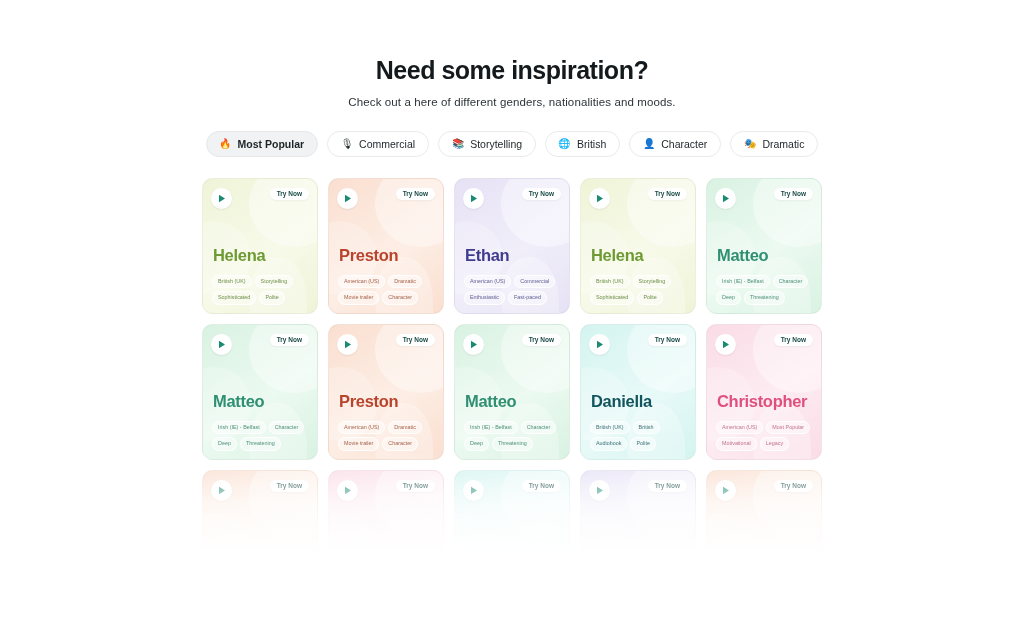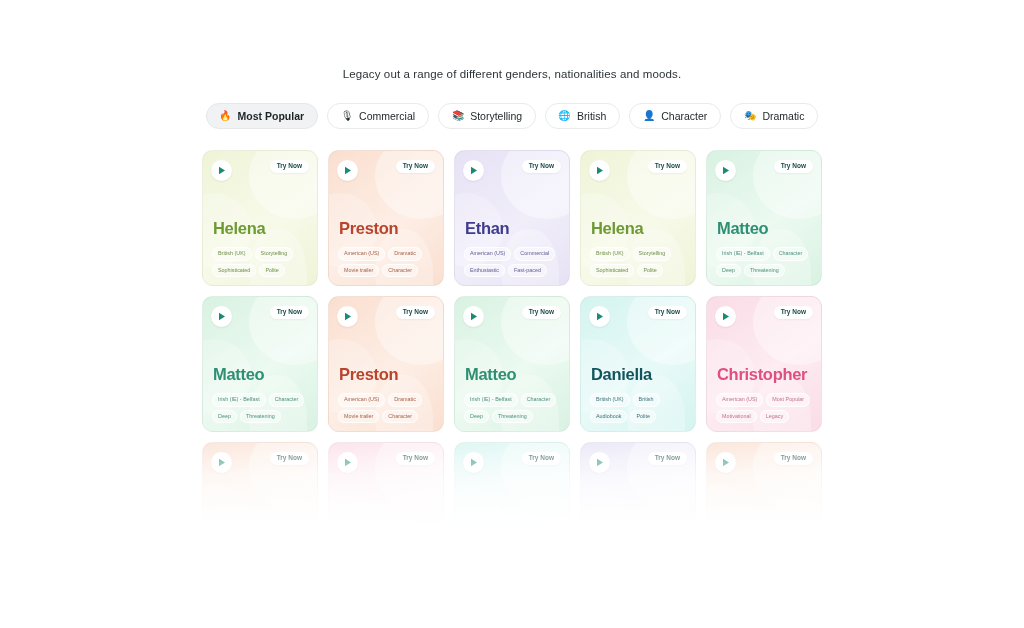--- a/index.html
+++ b/index.html
@@ -217,21 +217,22 @@
     cursor: pointer;
     white-space: nowrap;
   }
 </style>
 </head>
 <body>
 
 <div class="page">
 
   <div class="header">
-    <div class="page-subtitle">Legacy out a range of different genders, nationalities and moods.</div>
+    <div class="page-title">Need some inspiration?</div>
+    <div class="page-subtitle">Check out a here of different genders, nationalities and moods.</div>
   </div>
 
   <div class="filters" id="filters">
       <div class="pill active">
         <span class="picon">🔥</span>
         <span>Most Popular</span>
       </div>
       <div class="pill">
         <span class="picon">🎙</span>
         <span>Commercial</span>

